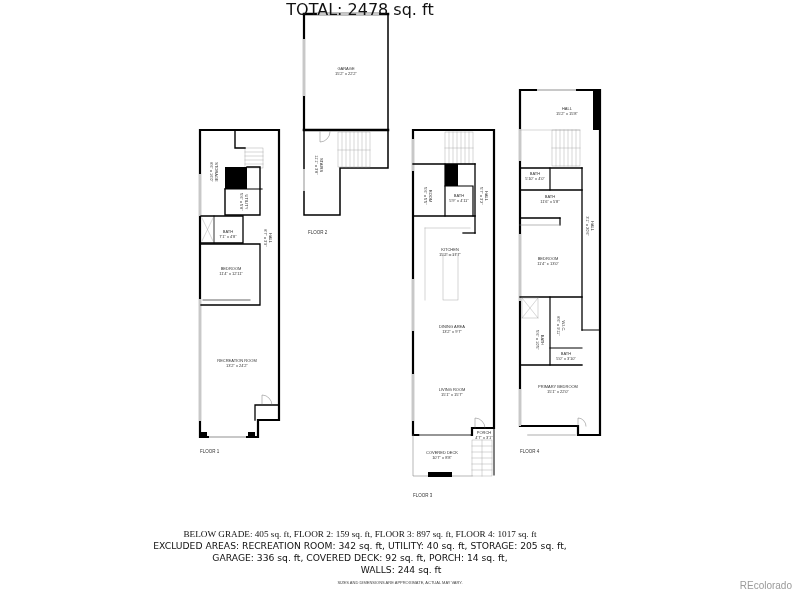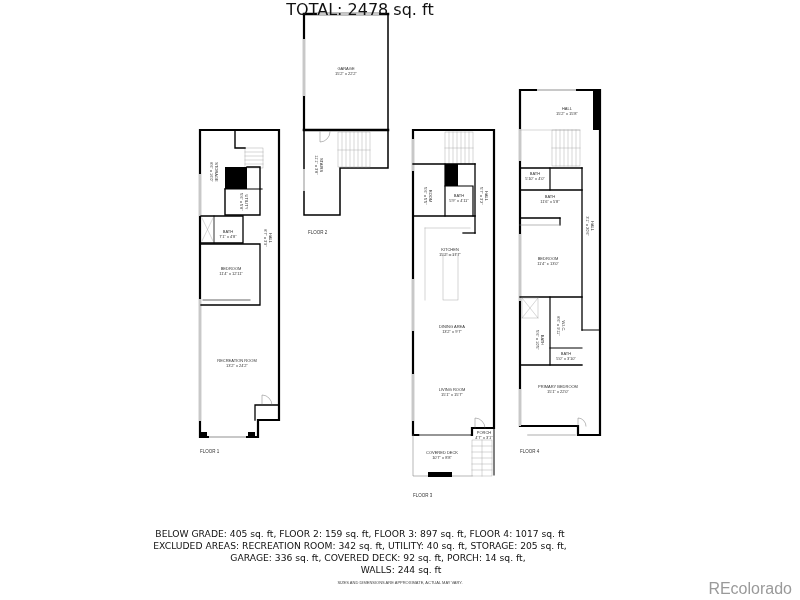--- a/index.html
+++ b/index.html
@@ -4,21 +4,21 @@
 <style>
   html, body { margin:0; padding:0; background:#ffffff; }
   body { width:800px; height:600px; position:relative; overflow:hidden; font-family:"DejaVu Sans", sans-serif; color:#222; }
   .plan { position:absolute; left:0; top:0; }
   .lbl { position:absolute; font-family:"Liberation Sans", sans-serif; font-size:4px; color:#333; text-align:center; line-height:5px; white-space:nowrap; transform:translateX(-50%); }
   .lbl.rot { transform:translate(-50%,-50%) rotate(90deg); }
   .floor-lbl { position:absolute; font-family:"Liberation Sans", sans-serif; font-size:4.5px; color:#333; }
   .summary { position:absolute; left:0; width:720px; text-align:center; font-family:"DejaVu Sans", sans-serif; color:#111; }
   .sumline { font-size:9.2px; line-height:12px; }
   .disclaimer { position:absolute; left:0; width:800px; top:580px; text-align:center; font-family:"Liberation Sans", sans-serif; font-size:4px; color:#444; }
-  .brand { position:absolute; right:8px; top:580px; font-family:"Liberation Sans", sans-serif; font-size:16px; color:#9a9a9a; }
+  .brand { position:absolute; right:8px; top:580px; font-family:"Liberation Sans", sans-serif; font-size:10px; color:#9a9a9a; }
 </style>
 </head>
 <body>
 
 <svg class="plan" width="800" height="600" viewBox="0 0 800 600" xmlns="http://www.w3.org/2000/svg">
   <g fill="none" stroke="#000" stroke-linecap="square">
 
     <g>
       <polyline points="304,14 304,130 335,130" stroke-width="2.2"></polyline>
       <polyline points="304,130 304,215 340,215 340,168 388,168 388,14 304,14" stroke-width="1.5"></polyline>
@@ -270,18 +270,18 @@
   <div>BATH</div>
     <div>5'0" x 3'10"</div>
 </div>
 <div class="lbl" style="left:558px;top:384px;">
   <div>PRIMARY BEDROOM</div>
     <div>15'1" x 22'0"</div>
 </div>
 <div class="floor-lbl" style="left:520px;top:449px;">FLOOR 4</div>
 
 <div class="summary total">TOTAL: 2478 sq. ft</div>
-<div class="summary sumline" style="top:528px;">BELOW GRADE: 405 sq. ft, FLOOR 2: 159 sq. ft, FLOOR 3: 897 sq. ft, FLOOR 4: 1017 sq. ft</div>
+<div class="summary sumline" style="top:528px;font-family:Liberation Serif, serif;">BELOW GRADE: 405 sq. ft, FLOOR 2: 159 sq. ft, FLOOR 3: 897 sq. ft, FLOOR 4: 1017 sq. ft</div>
 <div class="summary sumline" style="top:540px;">EXCLUDED AREAS: RECREATION ROOM: 342 sq. ft, UTILITY: 40 sq. ft, STORAGE: 205 sq. ft,</div>
-<div class="summary sumline" style="top:552px;padding-left:18px;">GARAGE: 336 sq. ft, COVERED DECK: 92 sq. ft, PORCH: 14 sq. ft,</div>
+<div class="summary sumline" style="top:552px;">GARAGE: 336 sq. ft, COVERED DECK: 92 sq. ft, PORCH: 14 sq. ft,</div>
 <div class="summary sumline" style="top:564px;margin-left:41px;">WALLS: 244 sq. ft</div>
 <div class="disclaimer">SIZES AND DIMENSIONS ARE APPROXIMATE, ACTUAL MAY VARY.</div>
 <div class="brand">REcolorado</div>
 
 </body></html>

